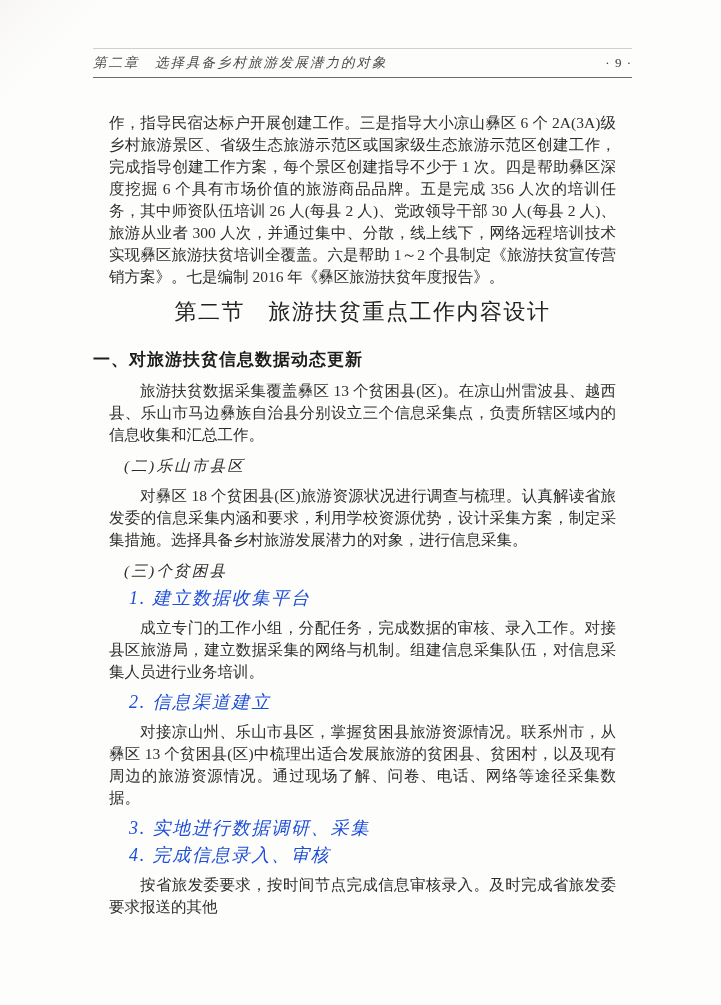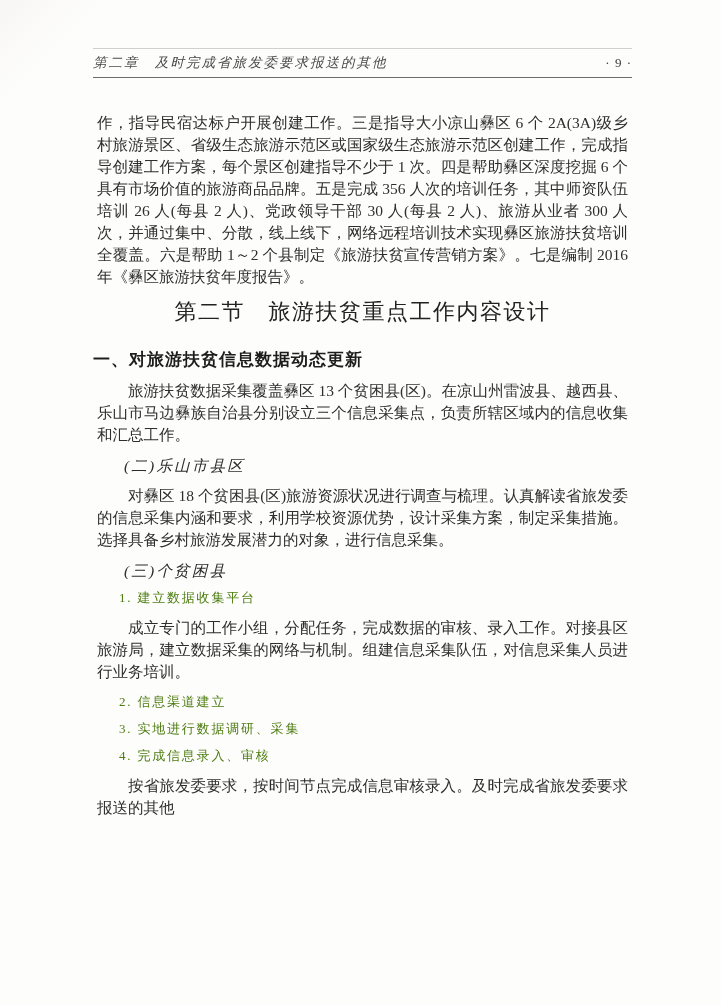--- a/index.html
+++ b/index.html
@@ -41,21 +41,21 @@
   }
   
   .content {
     margin: 0 89px 0 93px;
     padding-top: 26px;
   }
   p.body-par {
     font-size: 15.5px;
     line-height: 22px;
     text-align: justify;
-    margin: 8px 4px;
+    margin: 8px 16px;
     color: #2e2e2e;
   }
   p.body-par.indent { text-indent: 2em; }
   .section-title {
     font-size: 22px;
     line-height: 32px;
     font-weight: 500;
     text-align: center;
     letter-spacing: 1.5px;
     color: #222220;
@@ -73,35 +73,36 @@
   .kai-heading {
     font-size: 15.5px;
     line-height: 22px;
     font-style: italic;
     letter-spacing: 2.2px;
     text-indent: 2em;
     color: #2b2b29;
     margin: 9px 0 5px;
   }
   .num-heading {
-    font-size: 13px;
+    font-size: 18px;
     line-height: 22px;
+    font-style: italic;
     letter-spacing: 1.8px;
     text-indent: 2em;
-    color: #4d7c0f;
+    color: #1d4ed8;
     margin: 5px 0 5px;
   }
 </style>
 </head>
 <body>
 
 <div class="page">
 
   <div class="running-header">
-    <span class="chapter">第二章　及时完成省旅发委要求报送的其他</span>
+    <span class="chapter">第二章　选择具备乡村旅游发展潜力的对象</span>
     <span class="pagenum">· 9 ·</span>
   </div>
 
   <div class="content">
 
     <p class="body-par">作，指导民宿达标户开展创建工作。三是指导大小凉山彝区 6 个 2A(3A)级乡村旅游景区、省级生态旅游示范区或国家级生态旅游示范区创建工作，完成指导创建工作方案，每个景区创建指导不少于 1 次。四是帮助彝区深度挖掘 6 个具有市场价值的旅游商品品牌。五是完成 356 人次的培训任务，其中师资队伍培训 26 人(每县 2 人)、党政领导干部 30 人(每县 2 人)、旅游从业者 300 人次，并通过集中、分散，线上线下，网络远程培训技术实现彝区旅游扶贫培训全覆盖。六是帮助 1～2 个县制定《旅游扶贫宣传营销方案》。七是编制 2016 年《彝区旅游扶贫年度报告》。</p>
 
     <div class="section-title">第二节　旅游扶贫重点工作内容设计</div>
 
     <div class="subsection-heading">一、对旅游扶贫信息数据动态更新</div>
@@ -114,20 +115,21 @@
     <p class="body-par indent">对彝区 18 个贫困县(区)旅游资源状况进行调查与梳理。认真解读省旅发委的信息采集内涵和要求，利用学校资源优势，设计采集方案，制定采集措施。选择具备乡村旅游发展潜力的对象，进行信息采集。</p>
 
     <div class="kai-heading">(三)个贫困县</div>
 
     <div class="num-heading">1. 建立数据收集平台</div>
 
     <p class="body-par indent">成立专门的工作小组，分配任务，完成数据的审核、录入工作。对接县区旅游局，建立数据采集的网络与机制。组建信息采集队伍，对信息采集人员进行业务培训。</p>
 
     <div class="num-heading">2. 信息渠道建立</div>
 
+    <p class="body-par indent">对接凉山州、乐山市县区，掌握贫困县旅游资源情况。联系州市，从彝区 13 个贫困县(区)中梳理出适合发展旅游的贫困县、贫困村，以及现有周边的旅游资源情况。通过现场了解、问卷、电话、网络等途径采集数据。</p>
 
     <div class="num-heading">3. 实地进行数据调研、采集</div>
 
 
     <div class="num-heading">4. 完成信息录入、审核</div>
 
     <p class="body-par indent">按省旅发委要求，按时间节点完成信息审核录入。及时完成省旅发委要求报送的其他</p>
 
   </div>
 </div>

